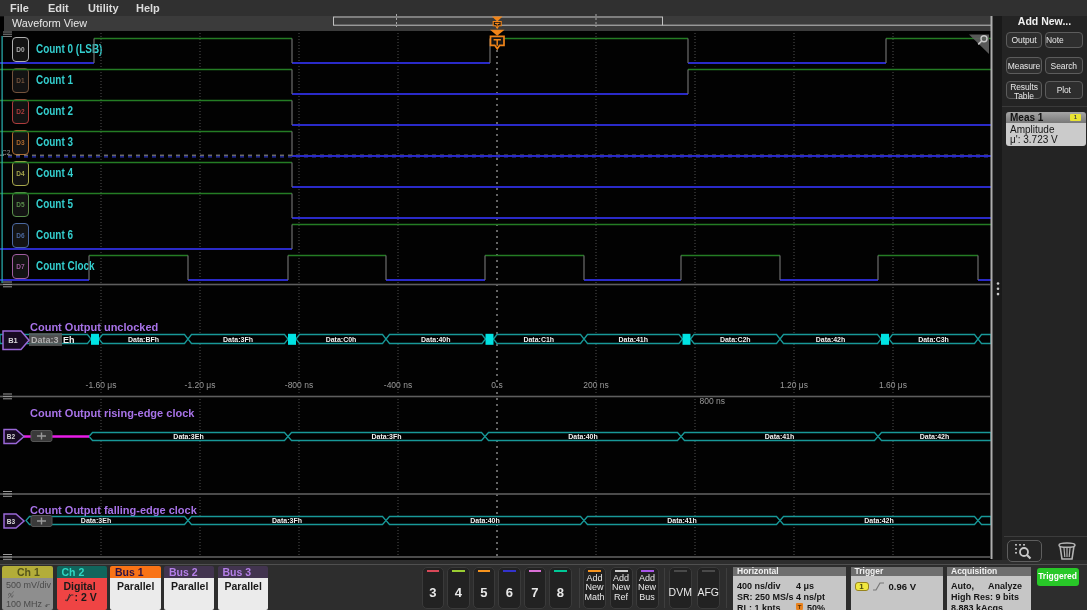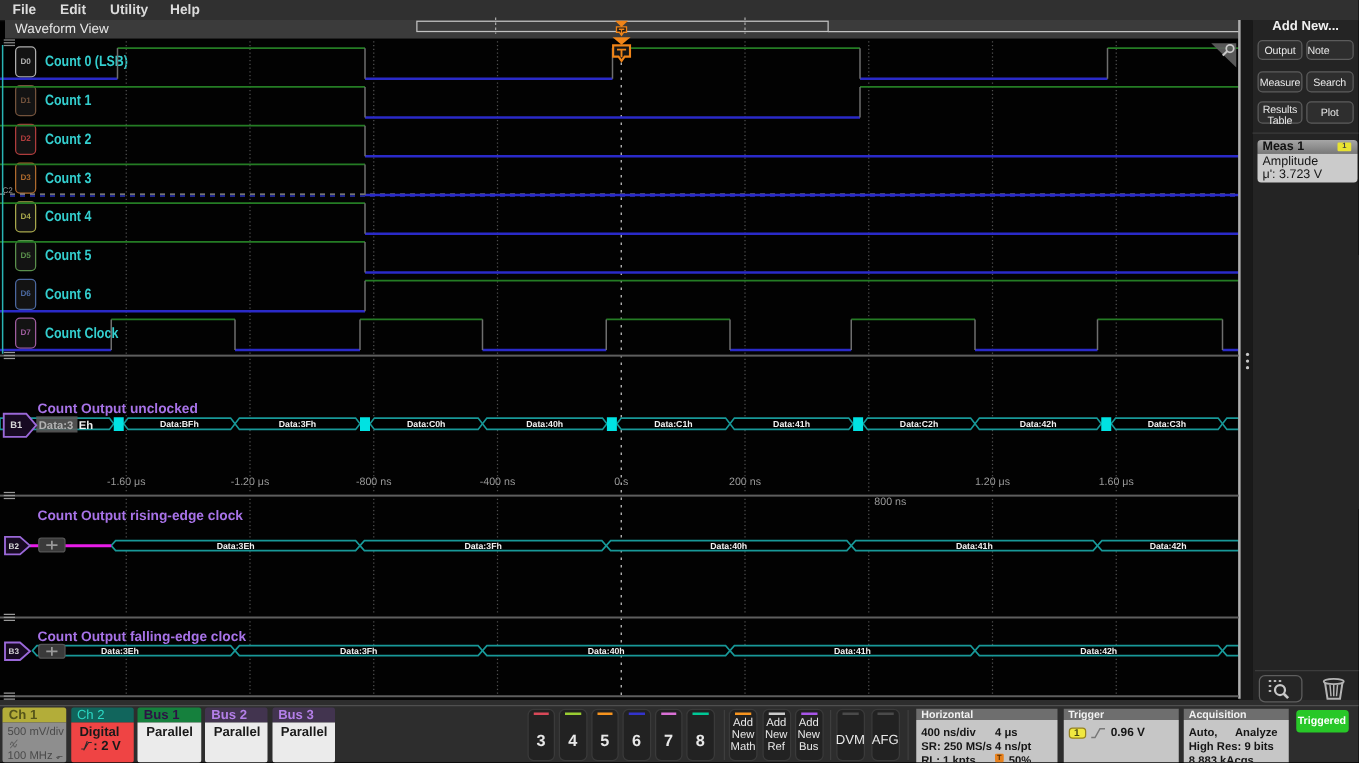--- a/index.html
+++ b/index.html
@@ -67,34 +67,34 @@
       <rect x="6" y="11" width="2" height="1.6"></rect>
     </g>
     <circle cx="15" cy="11" r="4" fill="none" stroke="#c8c8c8" stroke-width="1.8"></circle>
     <path d="M18,14 l3.5,3.5" stroke="#c8c8c8" stroke-width="2.2"></path>
   </svg>
 <svg width="24" height="22" viewBox="0 0 24 22" style="position:absolute;left:1055px;top:540px">
     <path d="M5,6 l2,13 h10 l2,-13" fill="none" stroke="#b4b4b4" stroke-width="1.6"></path>
     <ellipse cx="12" cy="5.2" rx="8" ry="2.1" fill="none" stroke="#b4b4b4" stroke-width="1.5"></ellipse>
     <path d="M9,8 l0.8,9 M12,8 v9 M15,8 l-0.8,9" stroke="#b4b4b4" stroke-width="1.2"></path>
   </svg>
-<div style="position:absolute;left:2px;top:566px;width:51px;height:12px;background:#b3ad39;border-radius:2px 2px 0 0;color:#55551a;font-size:10.5px;font-weight:bold;line-height:12.5px;padding-left:5px;white-space:nowrap">Ch 1</div>
+<div style="position:absolute;left:2px;top:566px;width:51px;height:12px;background:#b3ad39;border-radius:2px 2px 0 0;color:#55551a;font-size:10.5px;font-weight:bold;line-height:12.5px;padding-left:15px;white-space:nowrap">Ch 1</div>
 <div style="position:absolute;left:2px;top:578px;width:51px;height:32px;background:#8e8e8e;border-radius:0 0 2px 2px;overflow:hidden">
     <div style="position:absolute;left:4px;top:1.5px;font-size:9px;color:#4a4a4a;white-space:nowrap">500 mV/div</div>
     <div style="position:absolute;left:5px;top:12px;font-size:9px;color:#5a5a5a">∿̸</div>
     <div style="position:absolute;left:4px;top:21px;font-size:9px;color:#4a4a4a;white-space:nowrap">100 MHz <span style="font-size:7px">⬐</span></div>
   </div>
-<div style="position:absolute;left:56.5px;top:566px;width:50.5px;height:12px;background:#11655c;border-radius:2px 2px 0 0;color:#2cd8c4;font-size:10.5px;font-weight:normal;line-height:12.5px;padding-left:5px;white-space:nowrap">Ch 2</div>
+<div style="position:absolute;left:56.5px;top:566px;width:50.5px;height:12px;background:#11655c;border-radius:2px 2px 0 0;color:#2cd8c4;font-size:10.5px;font-weight:bold;line-height:12.5px;padding-left:5px;white-space:nowrap">Ch 2</div>
 <div style="position:absolute;left:56.5px;top:578px;width:50.5px;height:32px;background:#ef4444;border-radius:0 0 2px 2px;overflow:hidden">
     <div style="position:absolute;left:7px;top:1.5px;font-size:10.5px;font-weight:bold;color:#1a1a1a">Digital</div>
     <div style="position:absolute;left:7px;top:12.5px;font-size:10.5px;font-weight:bold;color:#1a1a1a"><svg width="11" height="9" viewBox="0 0 11 9" style="vertical-align:-1px">
         <path d="M1,7.2 h2.6 l3.2,-5.2 h2.6 M3,8.3 l2.8,-7.4" stroke="#2a2a2a" stroke-width="0.9" fill="none"></path>
       </svg>: 2 V</div>
   </div>
-<div style="position:absolute;left:110px;top:566px;width:50.5px;height:12px;background:#15803d;border-radius:2px 2px 0 0;color:#2d1245;font-size:10.5px;font-weight:bold;line-height:12.5px;padding-left:5px;white-space:nowrap">Bus 1</div>
+<div style="position:absolute;left:110px;top:566px;width:50.5px;height:12px;background:#f97316;border-radius:2px 2px 0 0;color:#2d1245;font-size:10.5px;font-weight:bold;line-height:12.5px;padding-left:5px;white-space:nowrap">Bus 1</div>
 <div style="position:absolute;left:110px;top:578px;width:50.5px;height:32px;background:#ebebeb;border-radius:0 0 2px 2px;overflow:hidden">
     <div style="position:absolute;left:7px;top:1.5px;font-size:10.5px;font-weight:bold;color:#1a1a1a">Parallel</div>
   </div>
 <div style="position:absolute;left:164px;top:566px;width:50px;height:12px;background:#42344f;border-radius:2px 2px 0 0;color:#b47fe8;font-size:10.5px;font-weight:bold;line-height:12.5px;padding-left:5px;white-space:nowrap">Bus 2</div>
 <div style="position:absolute;left:164px;top:578px;width:50px;height:32px;background:#ebebeb;border-radius:0 0 2px 2px;overflow:hidden">
     <div style="position:absolute;left:7px;top:1.5px;font-size:10.5px;font-weight:bold;color:#1a1a1a">Parallel</div>
   </div>
 <div style="position:absolute;left:217.5px;top:566px;width:50.5px;height:12px;background:#42344f;border-radius:2px 2px 0 0;color:#b47fe8;font-size:10.5px;font-weight:bold;line-height:12.5px;padding-left:5px;white-space:nowrap">Bus 3</div>
 <div style="position:absolute;left:217.5px;top:578px;width:50.5px;height:32px;background:#ebebeb;border-radius:0 0 2px 2px;overflow:hidden">
     <div style="position:absolute;left:7px;top:1.5px;font-size:10.5px;font-weight:bold;color:#1a1a1a">Parallel</div>

